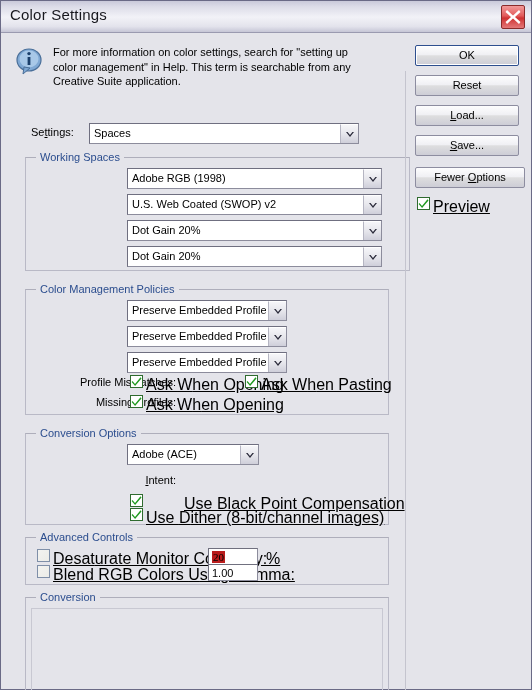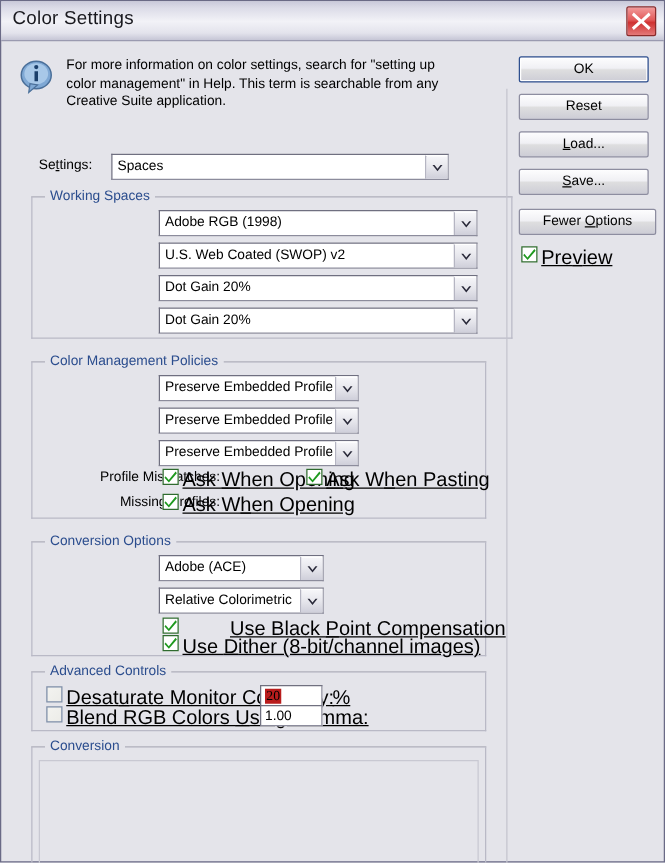--- a/index.html
+++ b/index.html
@@ -283,28 +283,20 @@
       <div class="combo" style="left:101px;top:10px;width:132px;">
         <div class="val">Adobe (ACE)</div>
         <div class="arrow">
           <svg width="10" height="8" viewBox="0 0 10 8">
               <path d="M1 1 L5 6 L9 1 L7.4 1 L5 4 L2.6 1 Z" fill="#2a2a3a"></path>
             </svg>
         </div>
       </div>
 
       <div class="fld-label" style="left:40px;top:40px;width:110px;"><u>I</u>ntent:</div>
-      <div class="combo" style="left:101px;top:36px;width:132px;">
-        <div class="val">Relative Colorimetric</div>
-        <div class="arrow">
-          <svg width="10" height="8" viewBox="0 0 10 8">
-              <path d="M1 1 L5 6 L9 1 L7.4 1 L5 4 L2.6 1 Z" fill="#2a2a3a"></path>
-            </svg>
-        </div>
-      </div>
 
       <div class="cb" style="left:104px;top:60px;">
         <svg width="11" height="11" viewBox="0 0 11 11">
             <path d="M1.5 5 L4 8 L9.5 1.2 L10.5 2.6 L4.1 10 L0.6 6.1 Z" fill="#1f9a1f"></path>
           </svg>
       </div>
       <div class="cb-label" style="left:120px;top:61px;margin-left:38px;">Use Black <u>P</u>oint Compensation</div>
 
       <div class="cb" style="left:104px;top:74px;">
         <svg width="11" height="11" viewBox="0 0 11 11">

